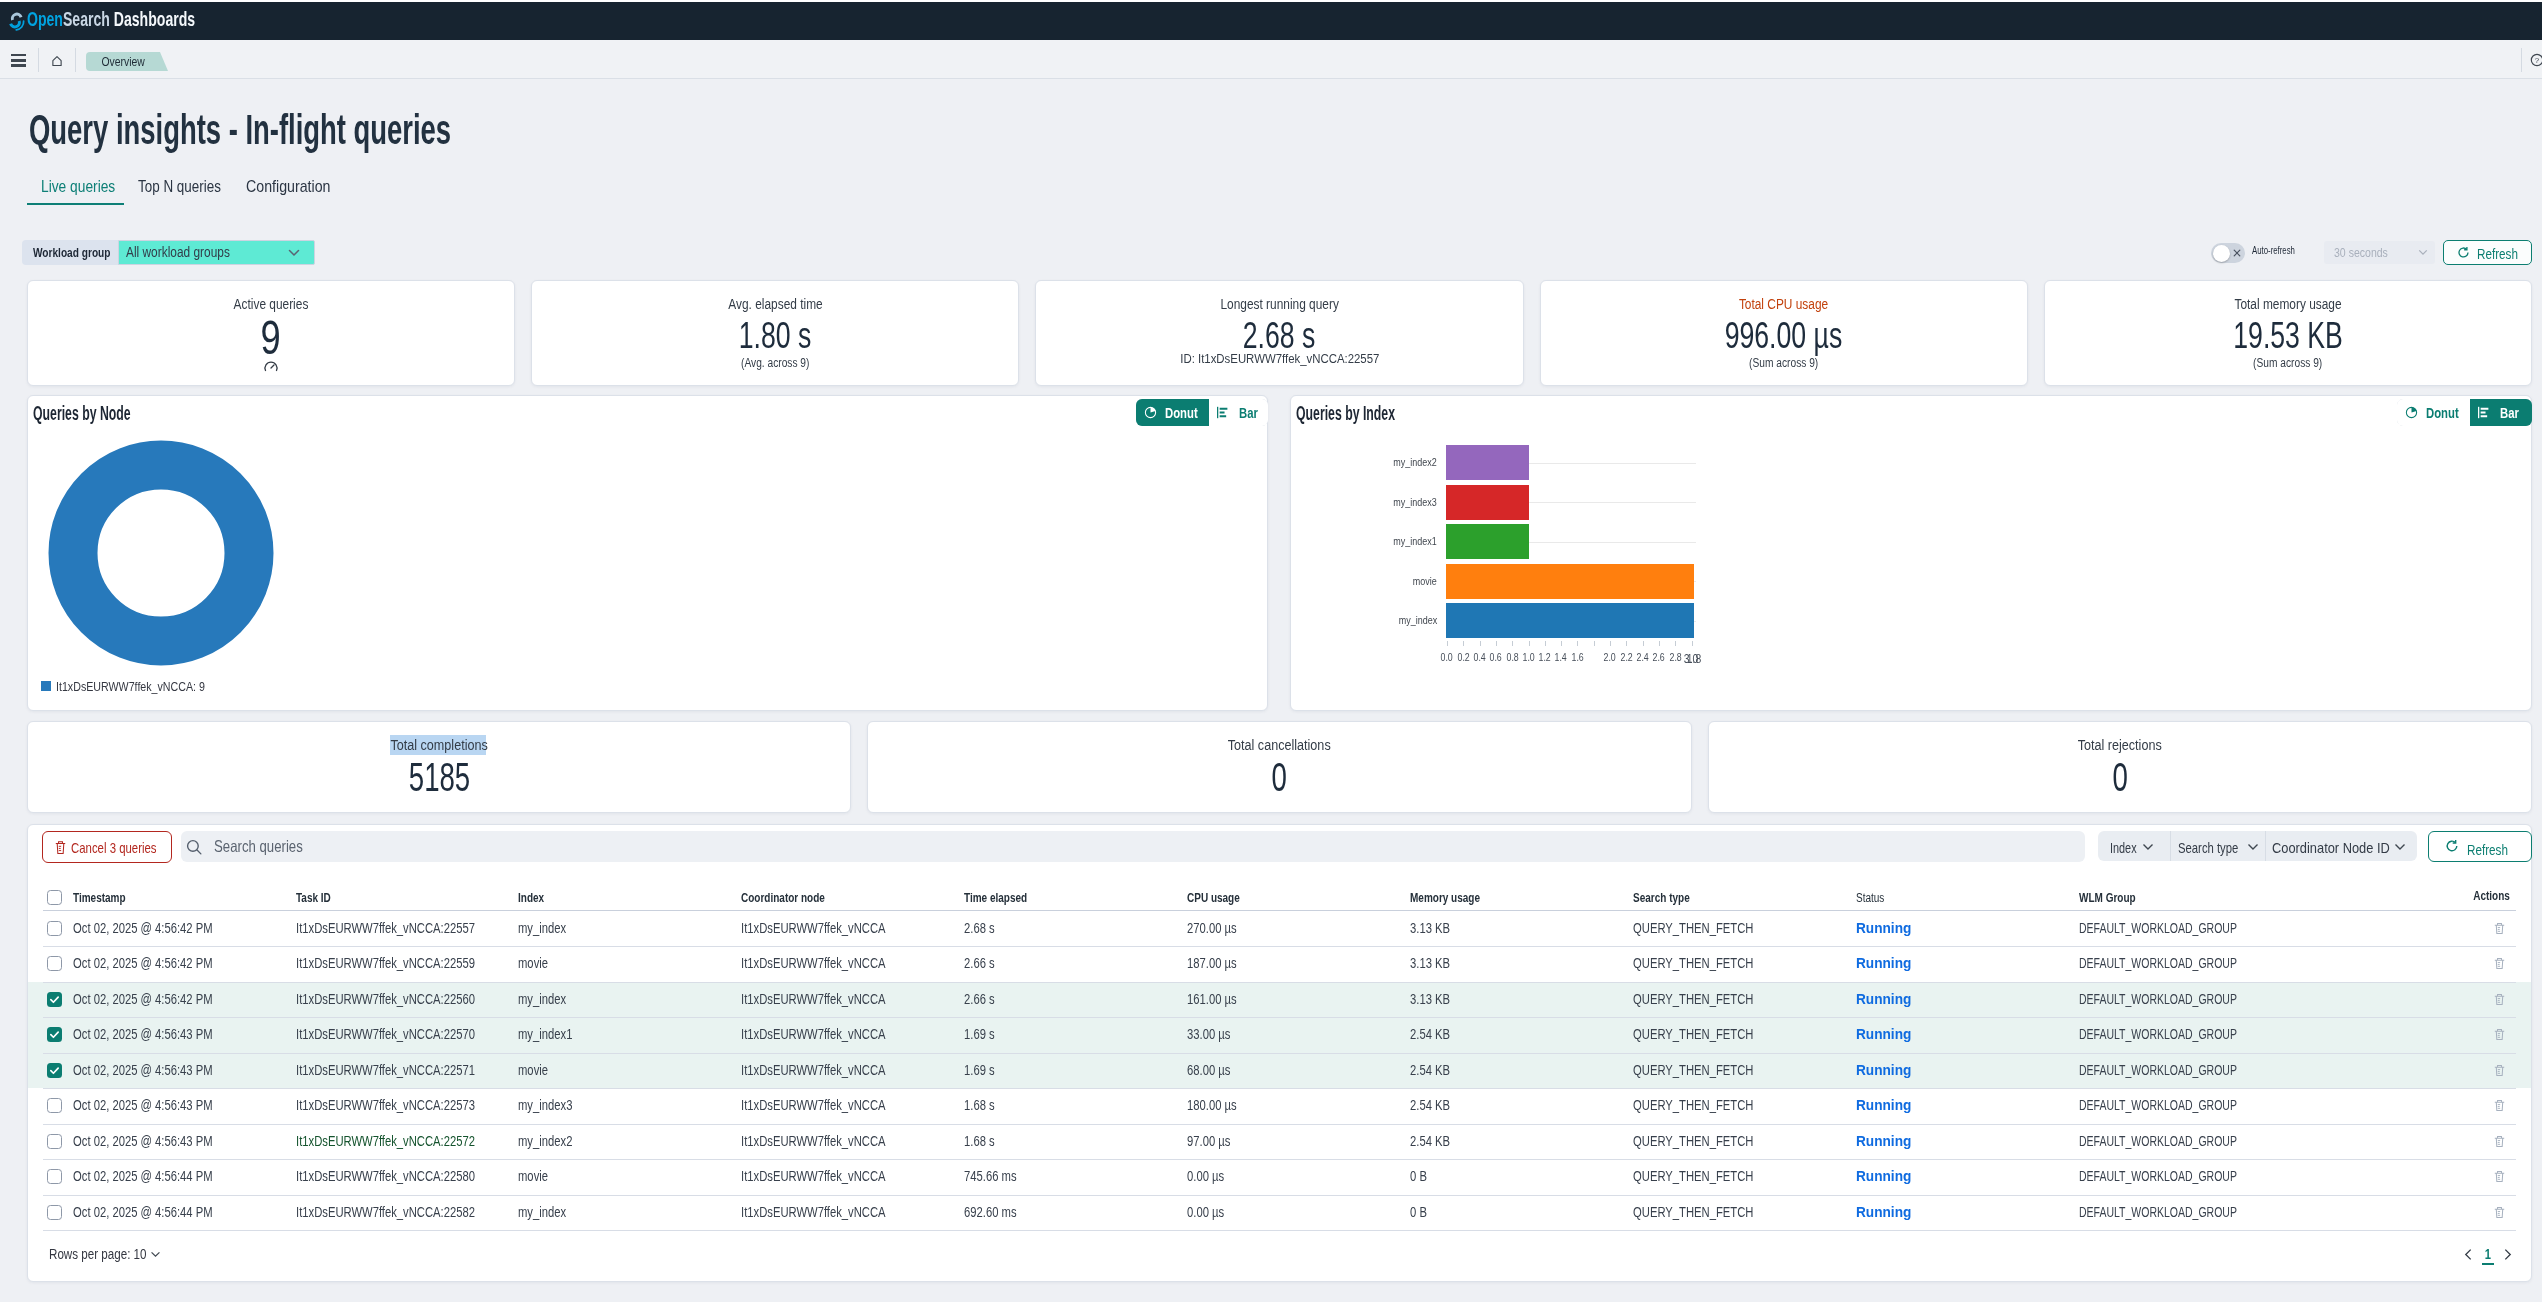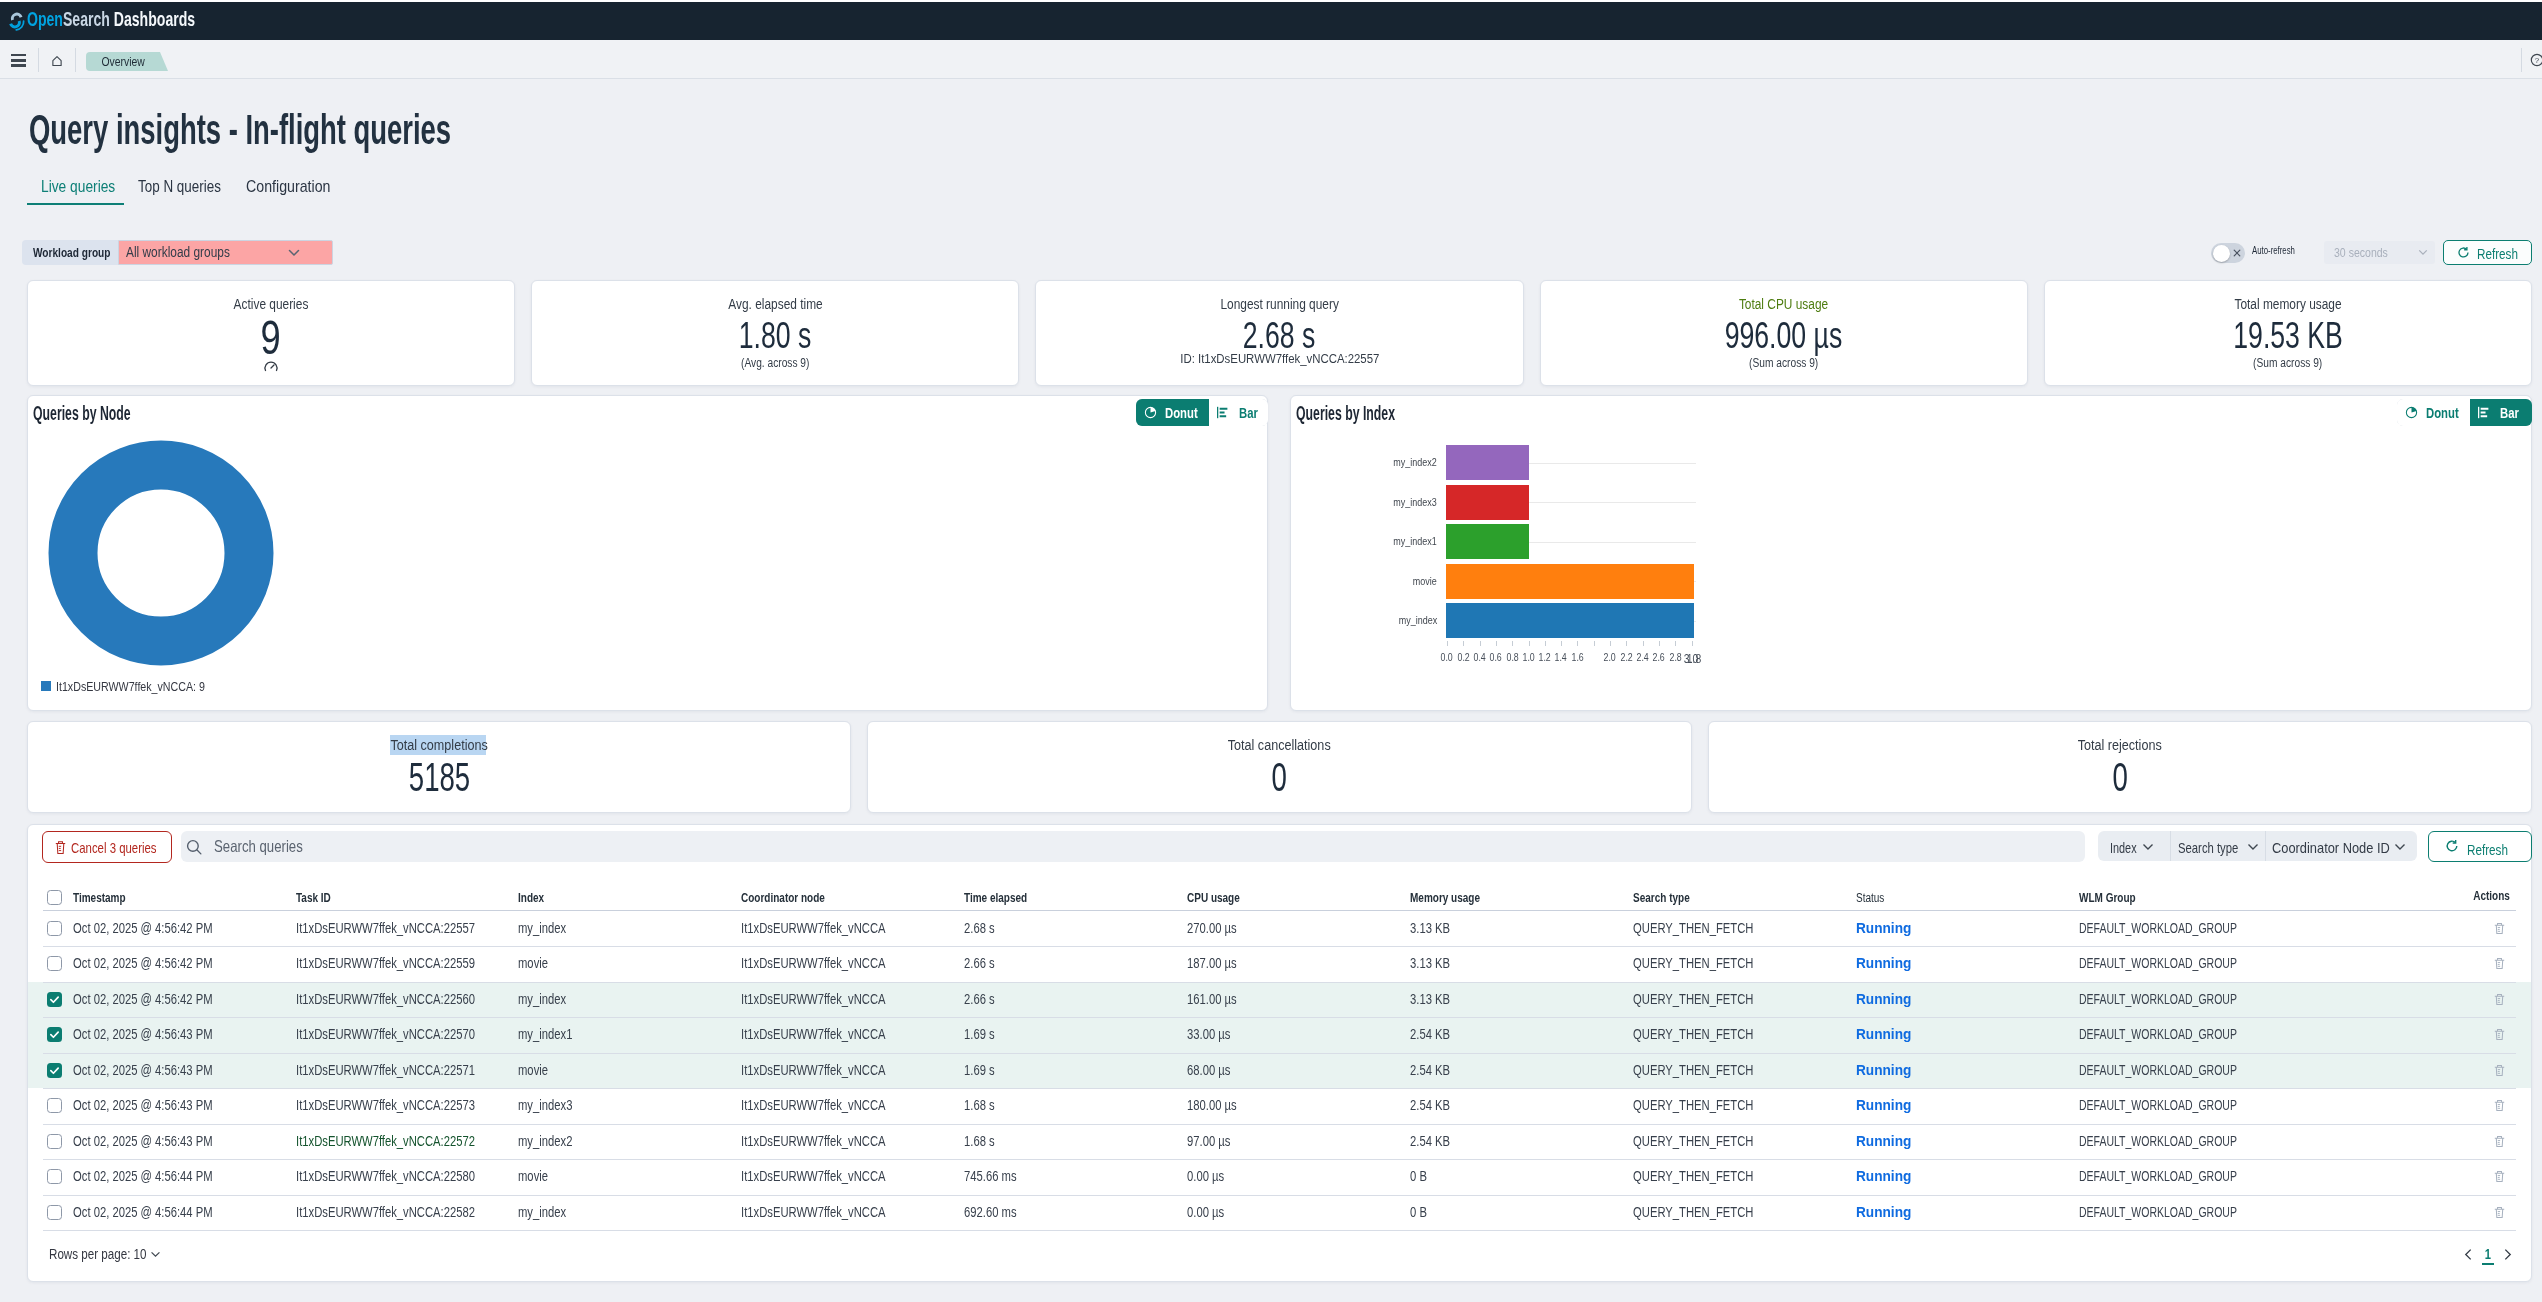--- a/index.html
+++ b/index.html
@@ -38,21 +38,21 @@
 <svg class="abs" style="left:2530px;top:53px" width="14" height="14" viewBox="0 0 16 16">
 <circle cx="8" cy="8" r="6.5" fill="none" stroke="#3f4750" stroke-width="1.3"></circle>
 <text x="8" y="11.2" font-size="9" text-anchor="middle" fill="#3f4750" font-family="Liberation Sans">?</text>
 </svg>
 <div class="abs" style="left:29px;top:108.5px;font-size:42px;font-weight:700;color:#223140"><i class="x" style="transform:scaleX(.653)">Query insights - In-flight queries</i></div>
 <div class="abs" style="left:41px;top:177.7px;font-size:17px;color:#0d7f76"><i class="x" style="transform:scaleX(.81)">Live queries</i></div>
 <div class="abs" style="left:27px;top:202.5px;width:97px;height:2.5px;background:#0d7f76"></div>
 <div class="abs" style="left:138px;top:177.7px;font-size:17px;color:#2b3543"><i class="x" style="transform:scaleX(.79)">Top N queries</i></div>
 <div class="abs" style="left:246px;top:177.7px;font-size:17px;color:#2b3543"><i class="x" style="transform:scaleX(.835)">Configuration</i></div>
 <div class="abs" style="left:22px;top:240px;width:96px;height:25px;background:#dce3ee;border-radius:4px 0 0 4px;line-height:25px;text-align:center;font-size:13px;font-weight:700;color:#1d2735"><i class="xc" style="transform:scaleX(.78)">Workload group</i></div>
-<div class="abs" style="left:118px;top:240px;width:215px;height:25px;background:#fca5a5;border:1px solid #ccd4e1;line-height:23px;font-size:14px;color:#323c49;border-radius:0 2px 2px 0"><span style="padding-left:7px"><i class="x" style="transform:scaleX(.85)">All workload groups</i></span></div>
+<div class="abs" style="left:118px;top:240px;width:197px;height:25px;background:#5eead4;border:1px solid #ccd4e1;line-height:23px;font-size:14px;color:#323c49;border-radius:0 2px 2px 0"><span style="padding-left:7px"><i class="x" style="transform:scaleX(.85)">All workload groups</i></span></div>
 <svg class="abs" style="left:288px;top:249px" width="12" height="8" viewBox="0 0 12 8">
     <path d="M1.5 1.5 L6 6 L10.5 1.5" fill="none" stroke="#5a6472" stroke-width="1.5" stroke-linecap="round"></path>
   </svg>
 <div class="abs" style="left:2211px;top:243px;width:34px;height:20px;background:#cdd4de;border-radius:10px"></div>
 <div class="abs" style="left:2212.5px;top:244.5px;width:17px;height:17px;background:#fff;border-radius:50%;box-shadow:0 1px 2px rgba(0,0,0,.25)"></div>
 <svg class="abs" style="left:2233px;top:249px" width="8" height="8" viewBox="0 0 10 10">
     <path d="M1.5 1.5 L8.5 8.5 M8.5 1.5 L1.5 8.5" stroke="#4a5260" stroke-width="1.5" stroke-linecap="round"></path>
   </svg>
 <div class="abs" style="left:2252px;top:246px;font-size:10px;font-weight:400;color:#1d2735"><i class="x" style="transform:scaleX(.78)">Auto-refresh</i></div>
 <div class="abs" style="left:2324px;top:241px;width:111px;height:23px;background:#e8ebf1;border-radius:3px;line-height:23px;font-size:13.5px;color:#a9b0bc"><span style="padding-left:10px"><i class="x" style="transform:scaleX(.78)">30 seconds</i></span></div>
@@ -74,21 +74,21 @@
   </svg>
 <div class="panel" style="left:531.2px;top:280px;width:488.2px;height:106px"></div>
 <div class="abs" style="left:531.2px;top:297.3px;width:488.2px;text-align:center;font-size:14px;color:#333c47"><i class="xc" style="transform:scaleX(.85)">Avg. elapsed time</i></div>
 <div class="abs" style="left:531.2px;top:318.0px;width:488.2px;text-align:center;font-size:36px;color:#1e2c3c"><i class="xc" style="transform:scaleX(.74)">1.80 s</i></div>
 <div class="abs" style="left:531.2px;top:357.4px;width:488.2px;text-align:center;font-size:12px;color:#333c47"><i class="xc" style="transform:scaleX(0.85)">(Avg. across 9)</i></div>
 <div class="panel" style="left:1035.4px;top:280px;width:488.2px;height:106px"></div>
 <div class="abs" style="left:1035.4px;top:297.3px;width:488.2px;text-align:center;font-size:14px;color:#333c47"><i class="xc" style="transform:scaleX(.85)">Longest running query</i></div>
 <div class="abs" style="left:1035.4px;top:318.0px;width:488.2px;text-align:center;font-size:36px;color:#1e2c3c"><i class="xc" style="transform:scaleX(.74)">2.68 s</i></div>
 <div class="abs" style="left:1035.4px;top:353.0px;width:488.2px;text-align:center;font-size:12px;color:#333c47"><i class="xc" style="transform:scaleX(0.95)">ID: It1xDsEURWW7ffek_vNCCA:22557</i></div>
 <div class="panel" style="left:1539.6px;top:280px;width:488.2px;height:106px"></div>
-<div class="abs" style="left:1539.6px;top:297.3px;width:488.2px;text-align:center;font-size:14px;color:#4d7c0f"><i class="xc" style="transform:scaleX(.85)">Total CPU usage</i></div>
+<div class="abs" style="left:1539.6px;top:297.3px;width:488.2px;text-align:center;font-size:14px;color:#c2410c"><i class="xc" style="transform:scaleX(.85)">Total CPU usage</i></div>
 <div class="abs" style="left:1539.6px;top:318.0px;width:488.2px;text-align:center;font-size:36px;color:#1e2c3c"><i class="xc" style="transform:scaleX(.74)">996.00 µs</i></div>
 <div class="abs" style="left:1539.6px;top:357.4px;width:488.2px;text-align:center;font-size:12px;color:#333c47"><i class="xc" style="transform:scaleX(0.85)">(Sum across 9)</i></div>
 <div class="panel" style="left:2043.8px;top:280px;width:488.2px;height:106px"></div>
 <div class="abs" style="left:2043.8px;top:297.3px;width:488.2px;text-align:center;font-size:14px;color:#333c47"><i class="xc" style="transform:scaleX(.85)">Total memory usage</i></div>
 <div class="abs" style="left:2043.8px;top:318.0px;width:488.2px;text-align:center;font-size:36px;color:#1e2c3c"><i class="xc" style="transform:scaleX(.74)">19.53 KB</i></div>
 <div class="abs" style="left:2043.8px;top:357.4px;width:488.2px;text-align:center;font-size:12px;color:#333c47"><i class="xc" style="transform:scaleX(0.85)">(Sum across 9)</i></div>
 <div class="panel" style="left:27px;top:395px;width:1241px;height:316px"></div>
 <div class="panel" style="left:1290px;top:395px;width:1242px;height:316px"></div>
 <div class="abs" style="left:33px;top:404.2px;font-size:19.5px;font-weight:700;color:#1d2633"><i class="x" style="transform:scaleX(.63)">Queries by Node</i></div>
 <div class="abs" style="left:1296px;top:404.2px;font-size:19.5px;font-weight:700;color:#1d2633"><i class="x" style="transform:scaleX(.63)">Queries by Index</i></div>

